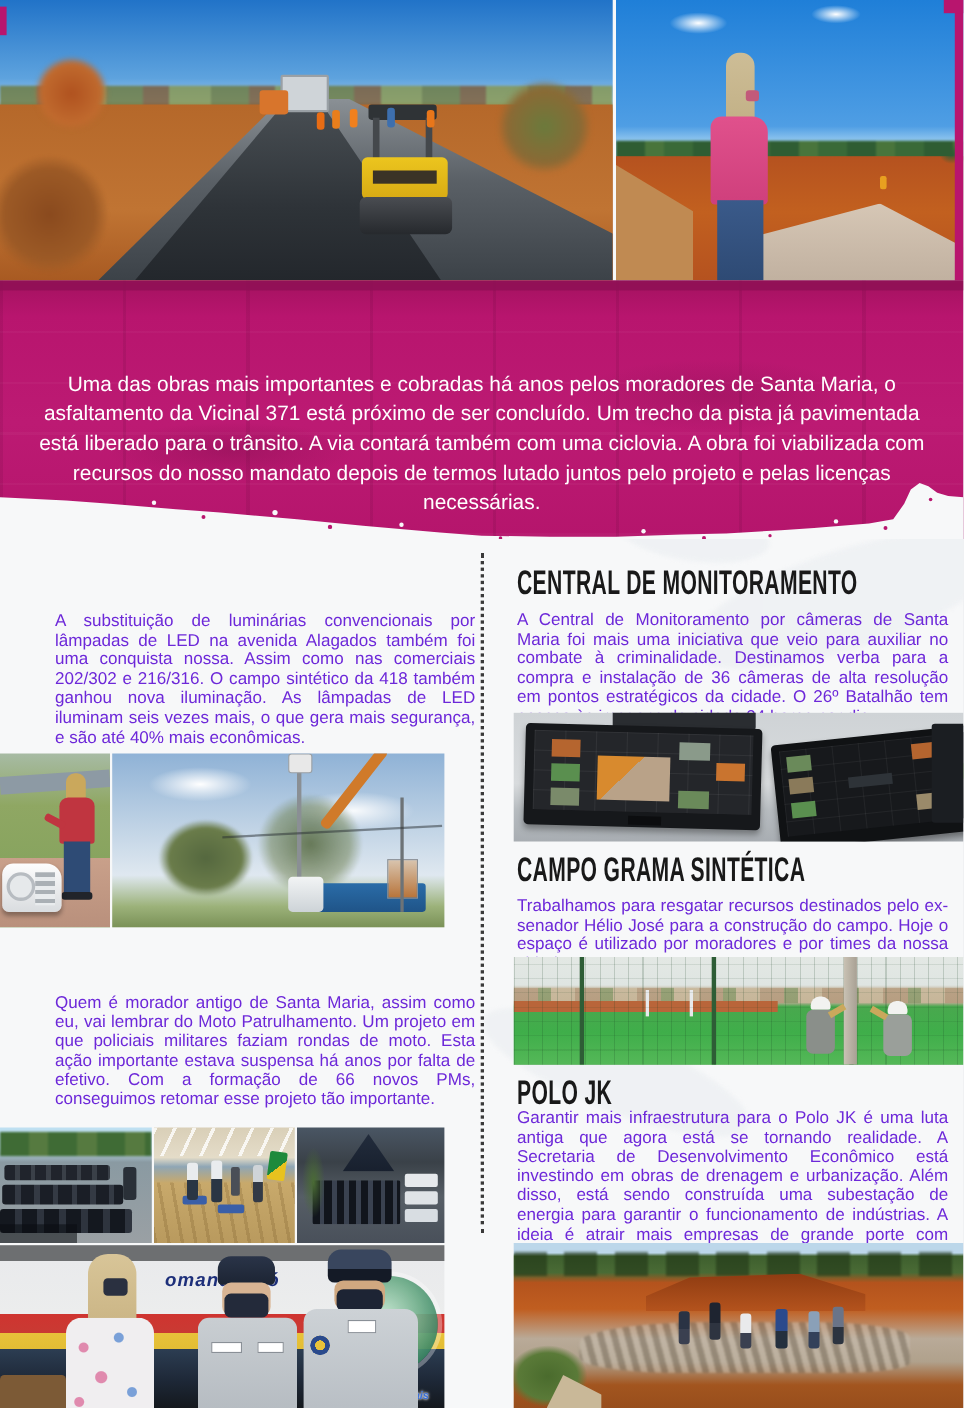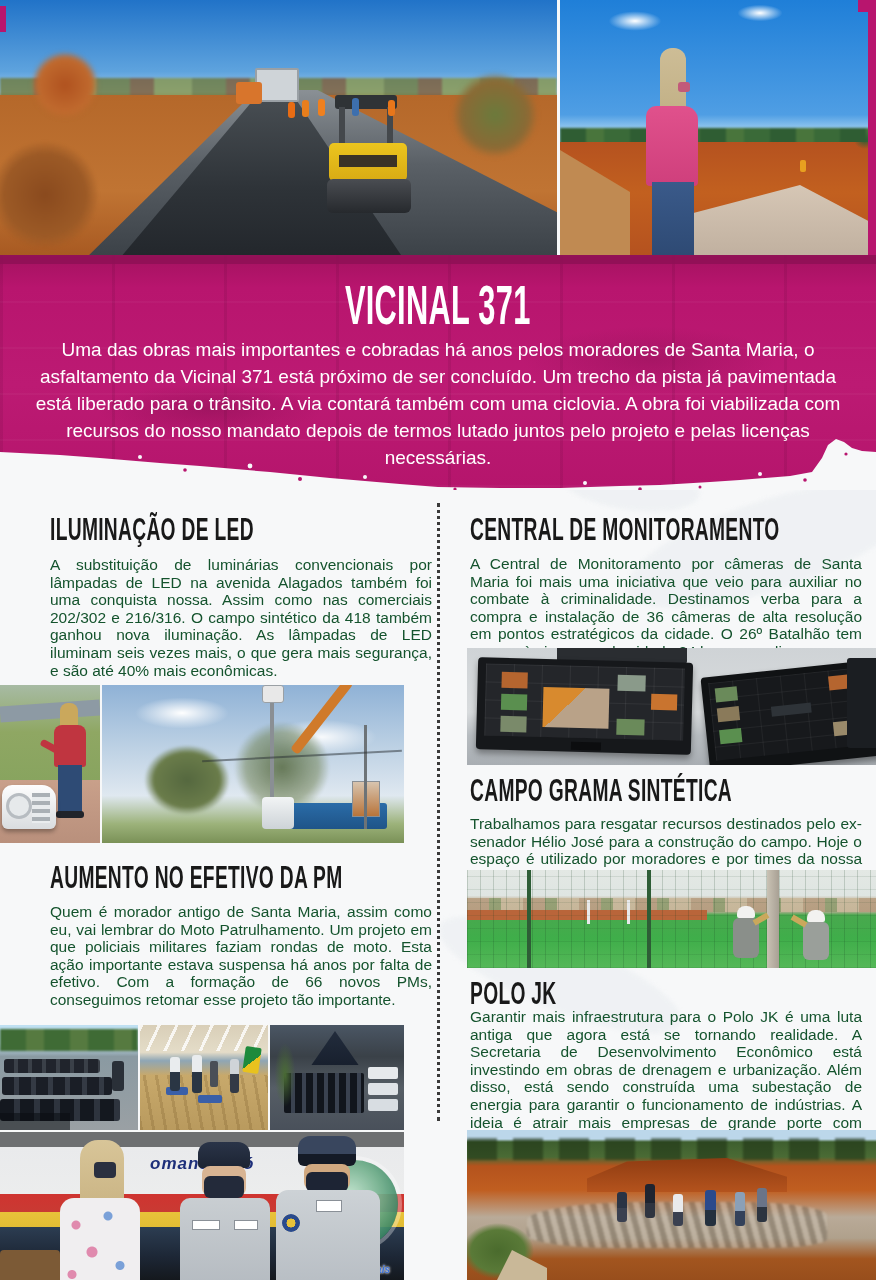--- a/index.html
+++ b/index.html
@@ -5,21 +5,21 @@
   html,body{margin:0;padding:0;background:#e9ebee;font-family:"Liberation Sans",sans-serif;}
   .canvas{position:relative;width:876px;height:1280px;margin:0 auto;background:#f7f8f9;overflow:hidden;}
   .d{position:absolute;}
   .photo{position:absolute;overflow:hidden;}
   
   .marble{position:absolute;background:#eceff2;opacity:.7;border-radius:50%;filter:blur(2px);}
   
   .ht{position:absolute;margin:0;line-height:1;color:#191919;}
   .cond{display:inline-block;font-weight:800;font-size:31px;letter-spacing:.5px;transform:scaleX(.62);transform-origin:left bottom;white-space:nowrap;}
   
-  .bt{position:absolute;margin:0;font-size:15.5px;line-height:17.6px;color:#14532d;text-align:justify;}
+  .bt{position:absolute;margin:0;font-size:15.5px;line-height:17.6px;color:#6d28d9;text-align:justify;}
   
   .banner{position:absolute;left:0;top:255px;width:876px;height:235px;background:linear-gradient(180deg,#a41260 0%,#b8156e 14%,#bc1a73 55%,#b5156c 100%);}
   .banner .seams{position:absolute;inset:0;background:repeating-linear-gradient(90deg,rgba(60,0,35,.10) 0 3px,transparent 3px 112px),repeating-linear-gradient(180deg,rgba(255,255,255,.03) 0 2px,transparent 2px 46px);}
   .banner-title-row{position:absolute;left:0;top:17px;width:100%;text-align:center;color:#fff;}
   .banner-title-row .cond{font-size:56px;transform:scaleX(.55);transform-origin:center bottom;}
   .banner p{position:absolute;left:32px;top:81px;width:812px;margin:0;color:#fff;font-size:19px;line-height:27px;text-align:center;font-weight:500;}
   .dotline{position:absolute;left:437px;top:503px;height:618px;width:0;border-left:3px dotted #3a3a3a;}
   .figure{position:absolute;}
 </style>
 </head>
@@ -75,42 +75,40 @@
     <div class="d" style="left:290px;top:128px;width:30px;height:24px;background:radial-gradient(closest-side,#2f5d33,transparent 75%);"></div>
   </div>
   <div class="d" style="left:868px;top:0;width:8px;height:255px;background:#b8156e;"></div>
   <div class="d" style="left:858px;top:0;width:18px;height:12px;background:#b8156e;"></div>
 
   <section class="banner">
     <div class="seams"></div>
     <div class="d" style="left:0;top:0;width:100%;height:9px;background:#8e1055;opacity:.85;"></div>
     <div class="d" style="left:60px;top:120px;width:300px;height:70px;background:radial-gradient(closest-side,rgba(90,8,52,.25),transparent 75%);"></div>
     <div class="d" style="left:480px;top:60px;width:340px;height:90px;background:radial-gradient(closest-side,rgba(90,8,52,.2),transparent 75%);"></div>
-    <div class="banner-title-row"><h1 class="cond" style="margin:0;">VICINAL 371</h1></div>
     <p>Uma das obras mais importantes e cobradas há anos pelos moradores de Santa Maria, o asfaltamento da Vicinal 371 está próximo de ser concluído. Um trecho da pista já pavimentada está liberado para o trânsito. A via contará também com uma ciclovia. A obra foi viabilizada com recursos do nosso mandato depois de termos lutado juntos pelo projeto e pelas licenças necessárias.</p>
     <svg class="d" style="left:0;top:175px;width:876px;height:60px;" viewBox="0 0 876 60" preserveAspectRatio="none">
       <polygon fill="#f7f8f9" points="0,22 60,25 100,28 160,33 200,36 270,42 330,48 400,54 438,57 500,58 560,58 620,56 660,55 710,52 740,50 790,46 812,42 822,28 828,15 836,9 844,12 852,18 862,21 876,22 876,60 0,60"></polygon>
       <circle cx="140" cy="27" r="2" fill="#f7f8f9"></circle>
         <circle cx="250" cy="36" r="2.4" fill="#f7f8f9"></circle>
         <circle cx="365" cy="47" r="2" fill="#f7f8f9"></circle>
         <circle cx="585" cy="53" r="2" fill="#f7f8f9"></circle>
         <circle cx="760" cy="44" r="2" fill="#f7f8f9"></circle>
       <circle cx="185" cy="40" r="1.8" fill="#b8156e"></circle>
         <circle cx="300" cy="49" r="2" fill="#b8156e"></circle>
         <circle cx="455" cy="59" r="1.6" fill="#b8156e"></circle>
         <circle cx="640" cy="59" r="1.8" fill="#b8156e"></circle>
         <circle cx="700" cy="57" r="1.5" fill="#b8156e"></circle>
         <circle cx="805" cy="50" r="1.8" fill="#b8156e"></circle>
         <circle cx="846" cy="24" r="1.6" fill="#b8156e"></circle>
     </svg>
   </section>
 
   <div class="dotline"></div>
 
-  <h2 class="ht" style="left:50px;top:514px;"><span class="cond">ILUMINAÇÃO DE LED</span></h2>
   <p class="bt" style="left:50px;top:556px;width:382px;">A substituição de luminárias convencionais por lâmpadas de LED na avenida Alagados também foi uma conquista nossa. Assim como nas comerciais 202/302 e 216/316. O campo sintético da 418 também ganhou nova iluminação. As lâmpadas de LED iluminam seis vezes mais, o que gera mais segurança, e são até 40% mais econômicas.</p>
 
   <div class="photo" style="left:0;top:685px;width:100px;height:158px;background:linear-gradient(180deg,#a7bba4 0%,#8fa763 30%,#7fa05a 100%);">
     <div class="d" style="left:0;top:18px;width:100%;height:16px;background:#8d9aa4;transform:rotate(-4deg);"></div>
     <div class="d" style="left:0;top:95px;width:100%;height:63px;background:linear-gradient(180deg,#c9a08a,#b9907c);"></div>
     <div class="figure" style="left:48px;top:18px;width:50px;height:125px;">
       <div class="d" style="left:12px;top:0;width:18px;height:30px;background:#caa85c;border-radius:8px;"></div>
       <div class="d" style="left:6px;top:22px;width:32px;height:42px;background:#c03540;border-radius:8px 8px 3px 3px;"></div>
       <div class="d" style="left:-8px;top:40px;width:20px;height:7px;background:#c03540;border-radius:3px;transform:rotate(28deg);"></div>
       <div class="d" style="left:10px;top:62px;width:24px;height:48px;background:#2e4b75;"></div>
@@ -130,21 +128,20 @@
     <div class="d" style="left:168px;top:6px;width:4px;height:130px;background:#8a8f94;"></div>
     <div class="d" style="left:160px;top:0;width:20px;height:16px;background:#e8e8e8;border:1px solid #9aa0a5;border-radius:3px;"></div>
     <div class="d" style="left:196px;top:60px;width:90px;height:10px;background:#d07a2a;transform:rotate(-52deg);transform-origin:left bottom;border-radius:4px;"></div>
     <div class="d" style="left:185px;top:118px;width:100px;height:26px;background:linear-gradient(180deg,#2a6ca8,#1f5488);border-radius:3px;"></div>
     <div class="d" style="left:160px;top:112px;width:32px;height:32px;background:linear-gradient(180deg,#f2f4f5,#cdd3d7);border-radius:4px;"></div>
     <div class="d" style="left:250px;top:96px;width:26px;height:34px;background:linear-gradient(180deg,#d8c4ae,#b8743a);border:1px solid #8a8f94;"></div>
     <div class="d" style="left:262px;top:40px;width:3px;height:104px;background:#6d7377;"></div>
     <div class="d" style="left:100px;top:70px;width:200px;height:2px;background:rgba(40,45,50,.5);transform:rotate(-3deg);"></div>
   </div>
 
-  <h2 class="ht" style="left:50px;top:862px;"><span class="cond">AUMENTO NO EFETIVO DA PM</span></h2>
   <p class="bt" style="left:50px;top:903px;width:382px;">Quem é morador antigo de Santa Maria, assim como eu, vai lembrar do Moto Patrulhamento. Um projeto em que policiais militares faziam rondas de moto. Esta ação importante estava suspensa há anos por falta de efetivo. Com a formação de 66 novos PMs, conseguimos retomar esse projeto tão importante.</p>
 
   <div class="photo" style="left:0;top:1025px;width:138px;height:105px;background:linear-gradient(180deg,#bfe0f2 0%,#bfe0f2 18%,#8a9aa2 30%,#9aa0a4 100%);">
     <div class="d" style="left:0;top:4px;width:100%;height:22px;background:repeating-linear-gradient(90deg,#3f6b35 0 26px,#567a40 26px 44px);filter:blur(1px);"></div>
     <div class="d" style="left:4px;top:34px;width:96px;height:14px;background:repeating-linear-gradient(90deg,#20242c 0 10px,#3a4048 10px 14px);border-radius:3px;"></div>
     <div class="d" style="left:2px;top:52px;width:110px;height:18px;background:repeating-linear-gradient(90deg,#1a1e26 0 12px,#343a44 12px 17px);border-radius:3px;"></div>
     <div class="d" style="left:0;top:74px;width:120px;height:22px;background:repeating-linear-gradient(90deg,#14181f 0 14px,#2e343e 14px 20px);border-radius:3px;"></div>
     <div class="d" style="left:112px;top:36px;width:12px;height:30px;background:#2a3038;border-radius:3px;"></div>
     <div class="d" style="left:0;top:88px;width:70px;height:17px;background:rgba(10,12,16,.55);"></div>
   </div>

